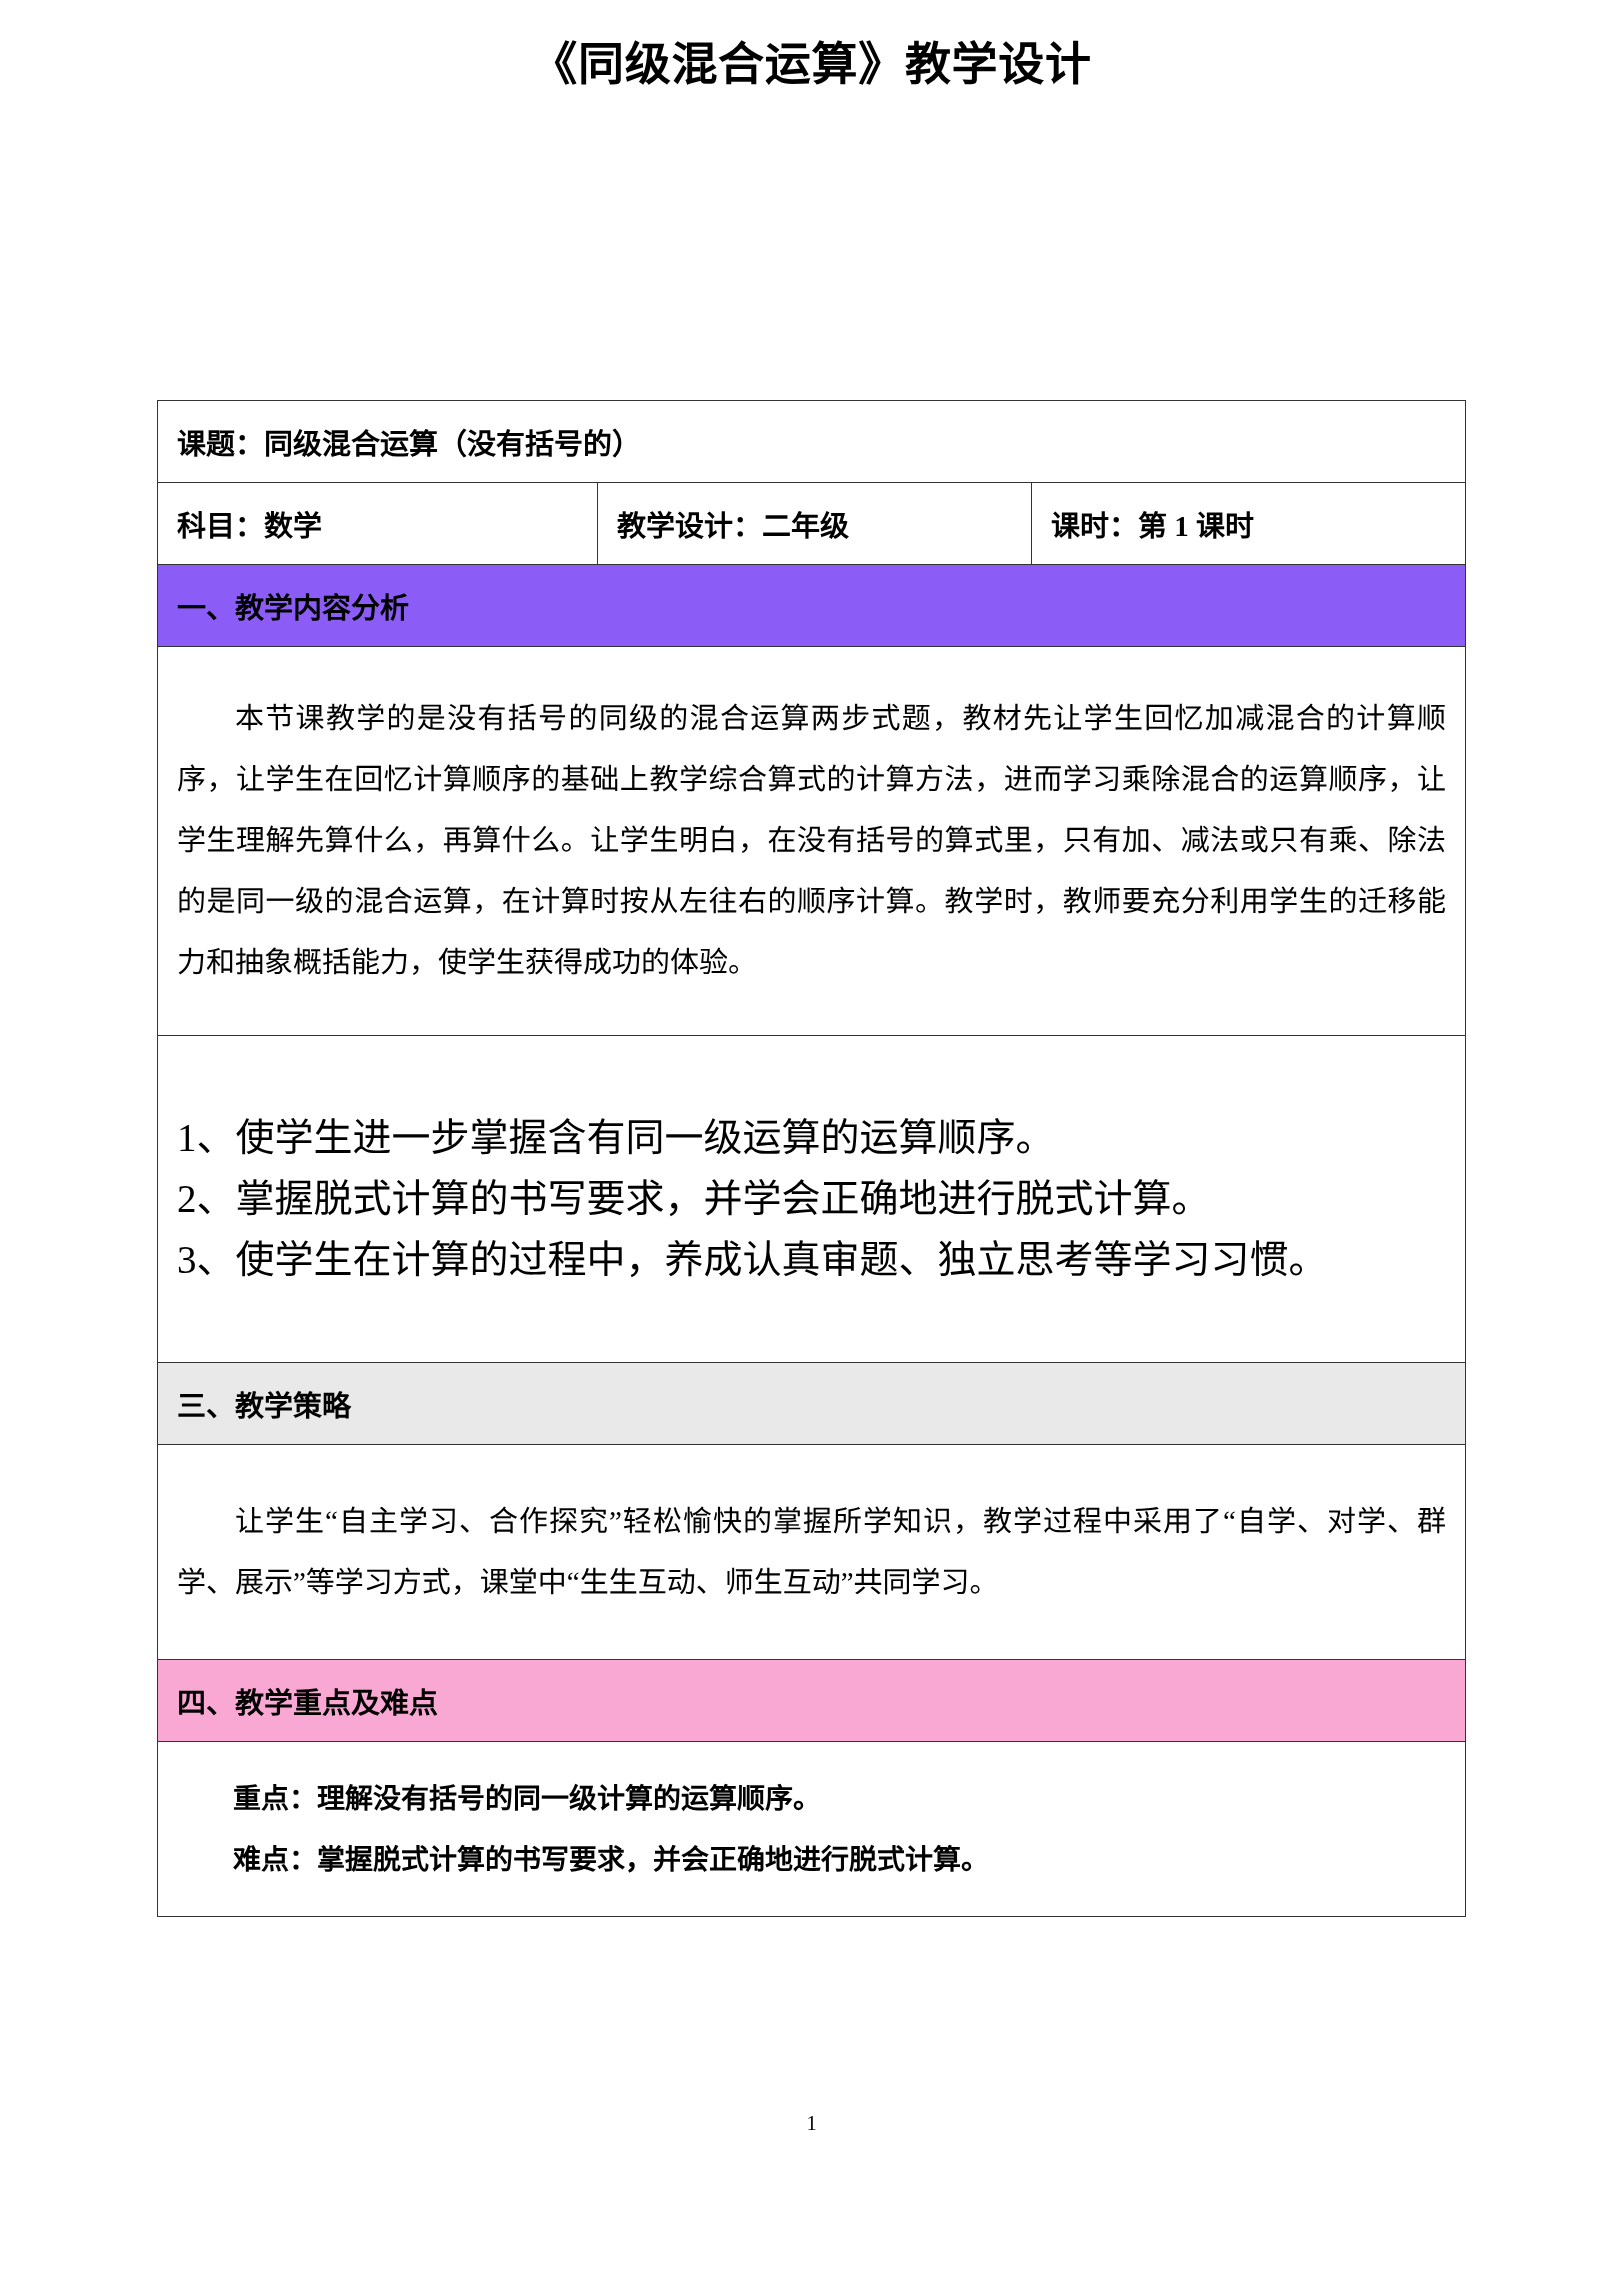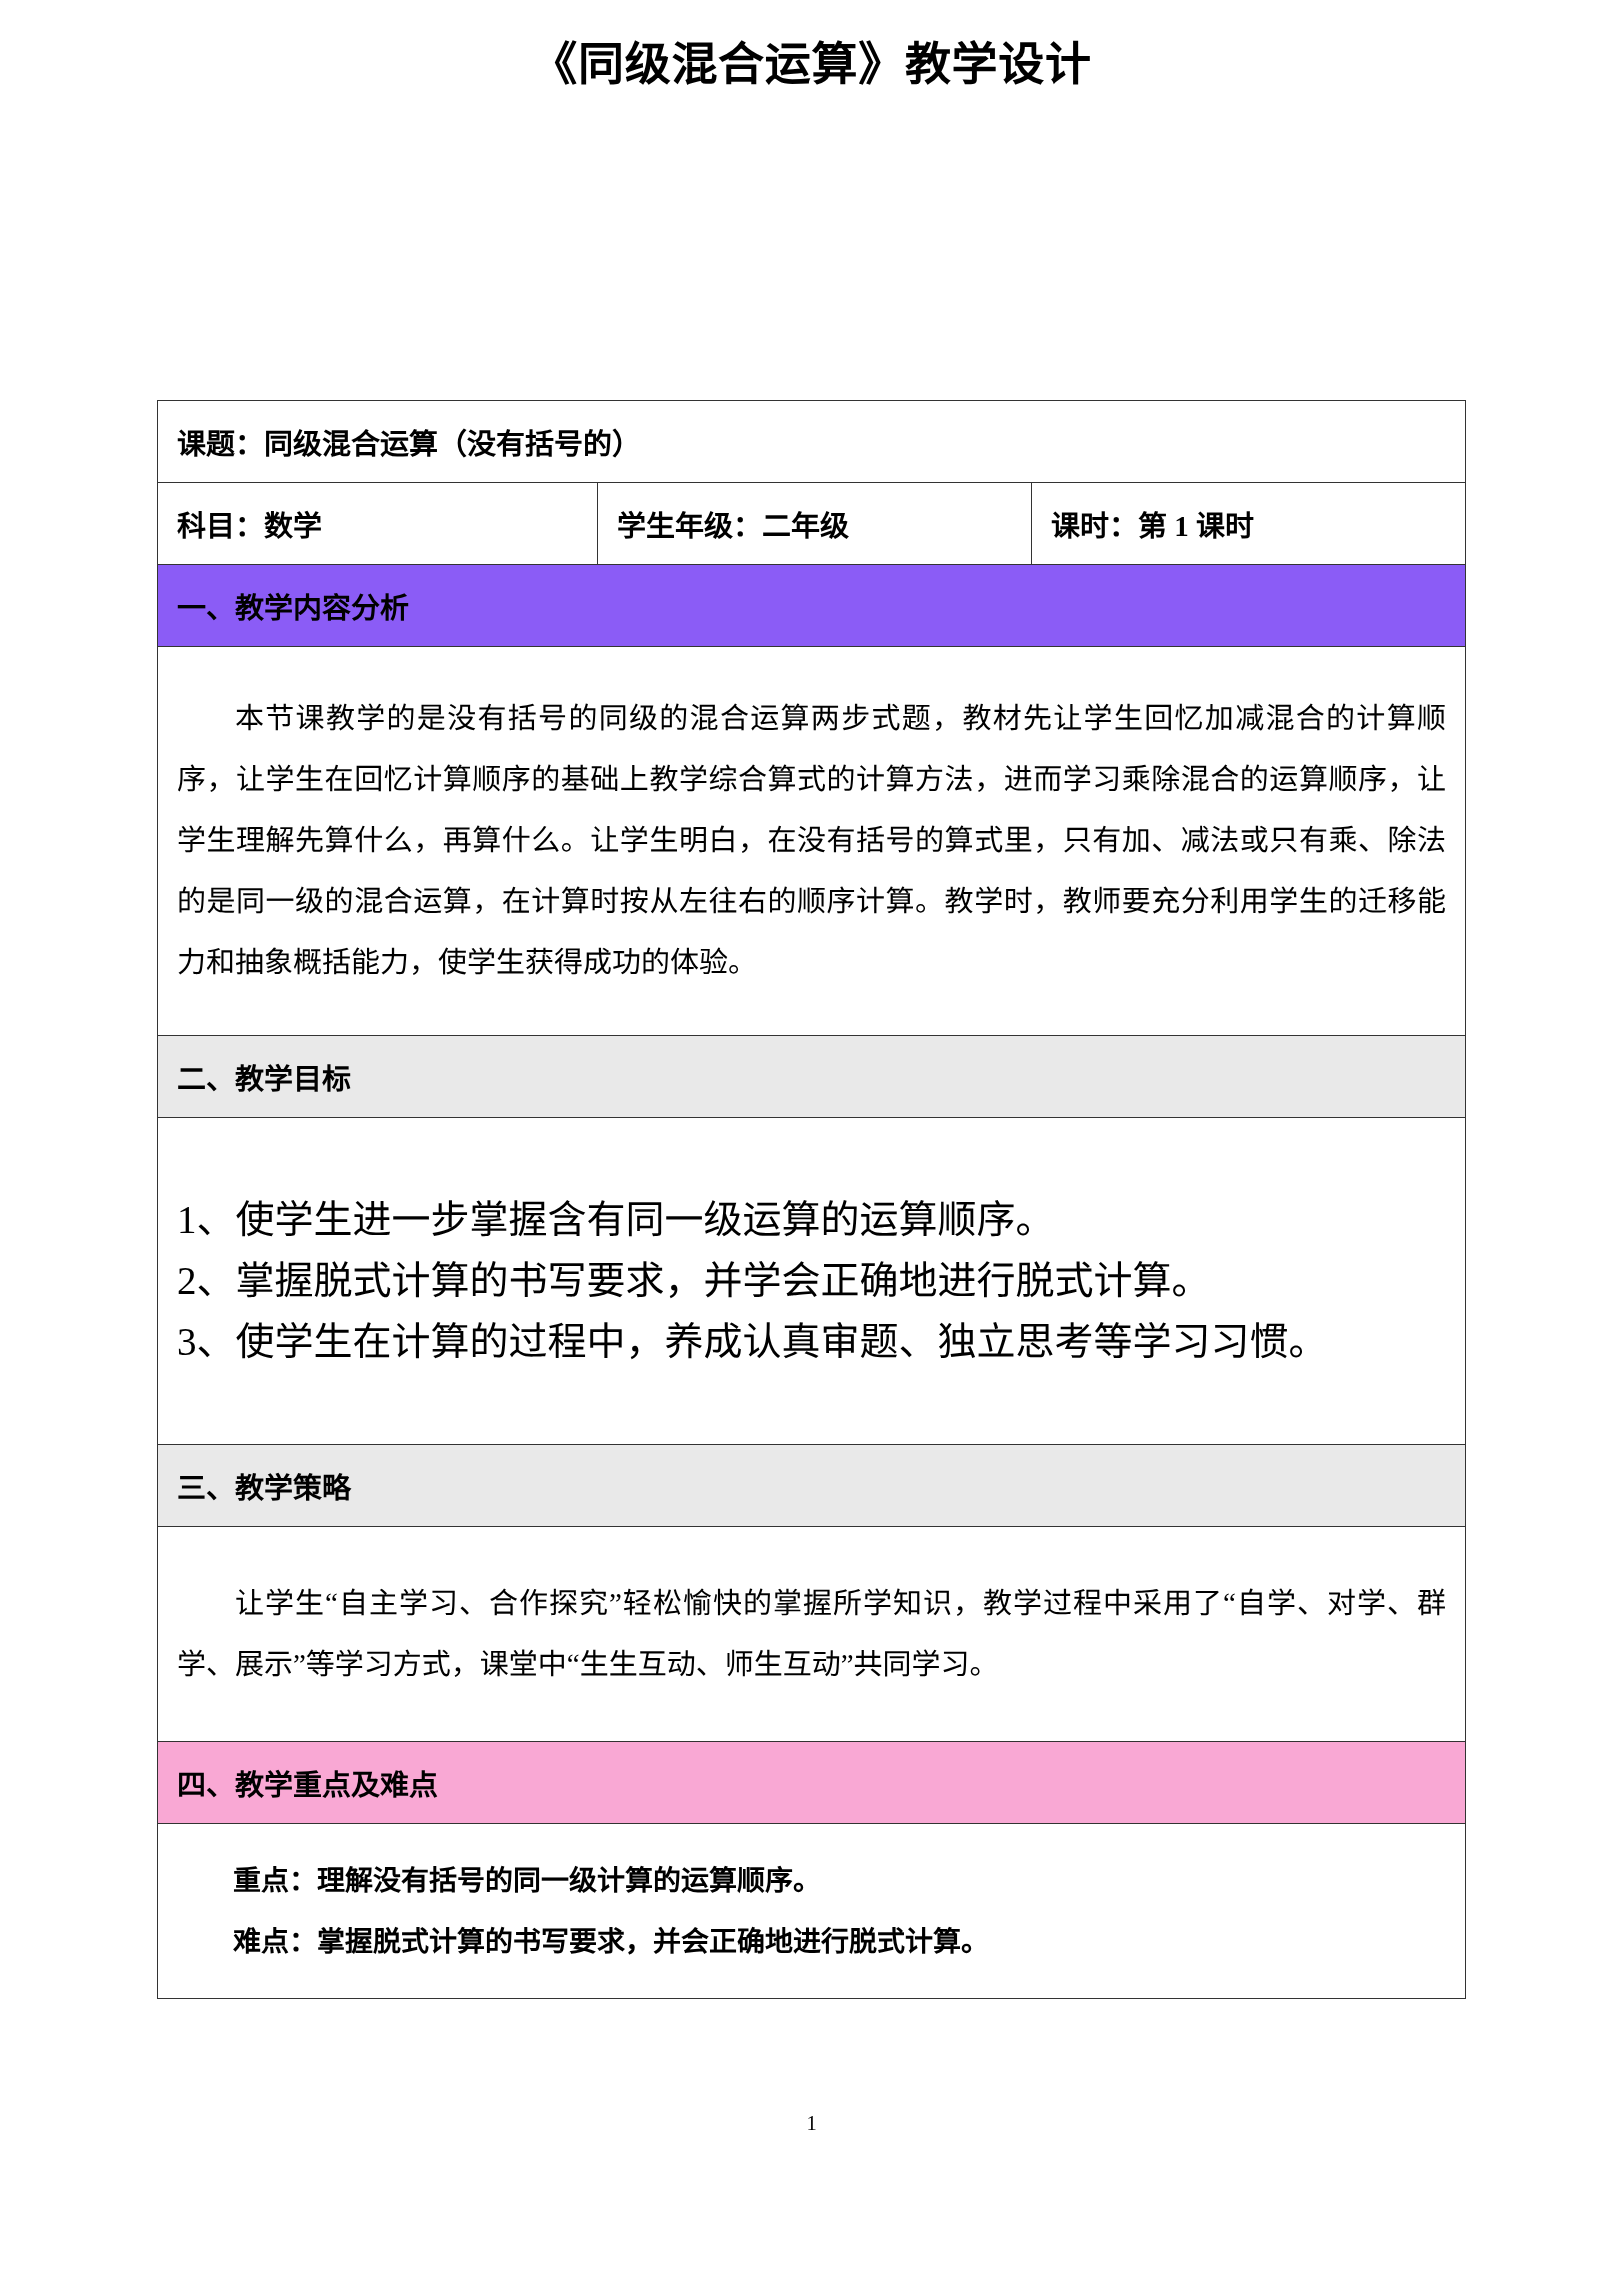--- a/index.html
+++ b/index.html
@@ -85,37 +85,34 @@
     <col style="width:434px">
   </colgroup>
 
   <tbody>
       <tr class="row-topic">
     <td colspan="3" class="bold-cell">课题：同级混合运算（没有括号的）</td>
   </tr>
 
   <tr class="row-meta">
     <td class="bold-cell">科目：数学</td>
-    <td class="bold-cell">学生年级：二年级</td>
+    <td class="bold-cell">教学设计：二年级</td>
     <td class="bold-cell">课时：第 1 课时</td>
   </tr>
 
   <tr class="row-heading">
     <td colspan="3" class="heading-cell" style="background: #8b5cf6;">一、教学内容分析</td>
   </tr>
 
   <tr>
     <td colspan="3" class="body-cell analysis-cell">
       <p class="para indent-2em">本节课教学的是没有括号的同级的混合运算两步式题，教材先让学生回忆加减混合的计算顺序，让学生在回忆计算顺序的基础上教学综合算式的计算方法，进而学习乘除混合的运算顺序，让学生理解先算什么，再算什么。让学生明白，在没有括号的算式里，只有加、减法或只有乘、除法的是同一级的混合运算，在计算时按从左往右的顺序计算。教学时，教师要充分利用学生的迁移能力和抽象概括能力，使学生获得成功的体验。</p>
     </td>
   </tr>
 
-  <tr class="row-heading">
-    <td colspan="3" class="heading-cell" style="background: rgb(233, 233, 233);">二、教学目标</td>
-  </tr>
 
   <tr>
     <td colspan="3" class="body-cell goals-cell">
       <p class="goal-item">1、使学生进一步掌握含有同一级运算的运算顺序。</p>
       <p class="goal-item">2、掌握脱式计算的书写要求，并学会正确地进行脱式计算。</p>
       <p class="goal-item">3、使学生在计算的过程中，养成认真审题、独立思考等学习习惯。</p>
     </td>
   </tr>
 
   <tr class="row-heading">

